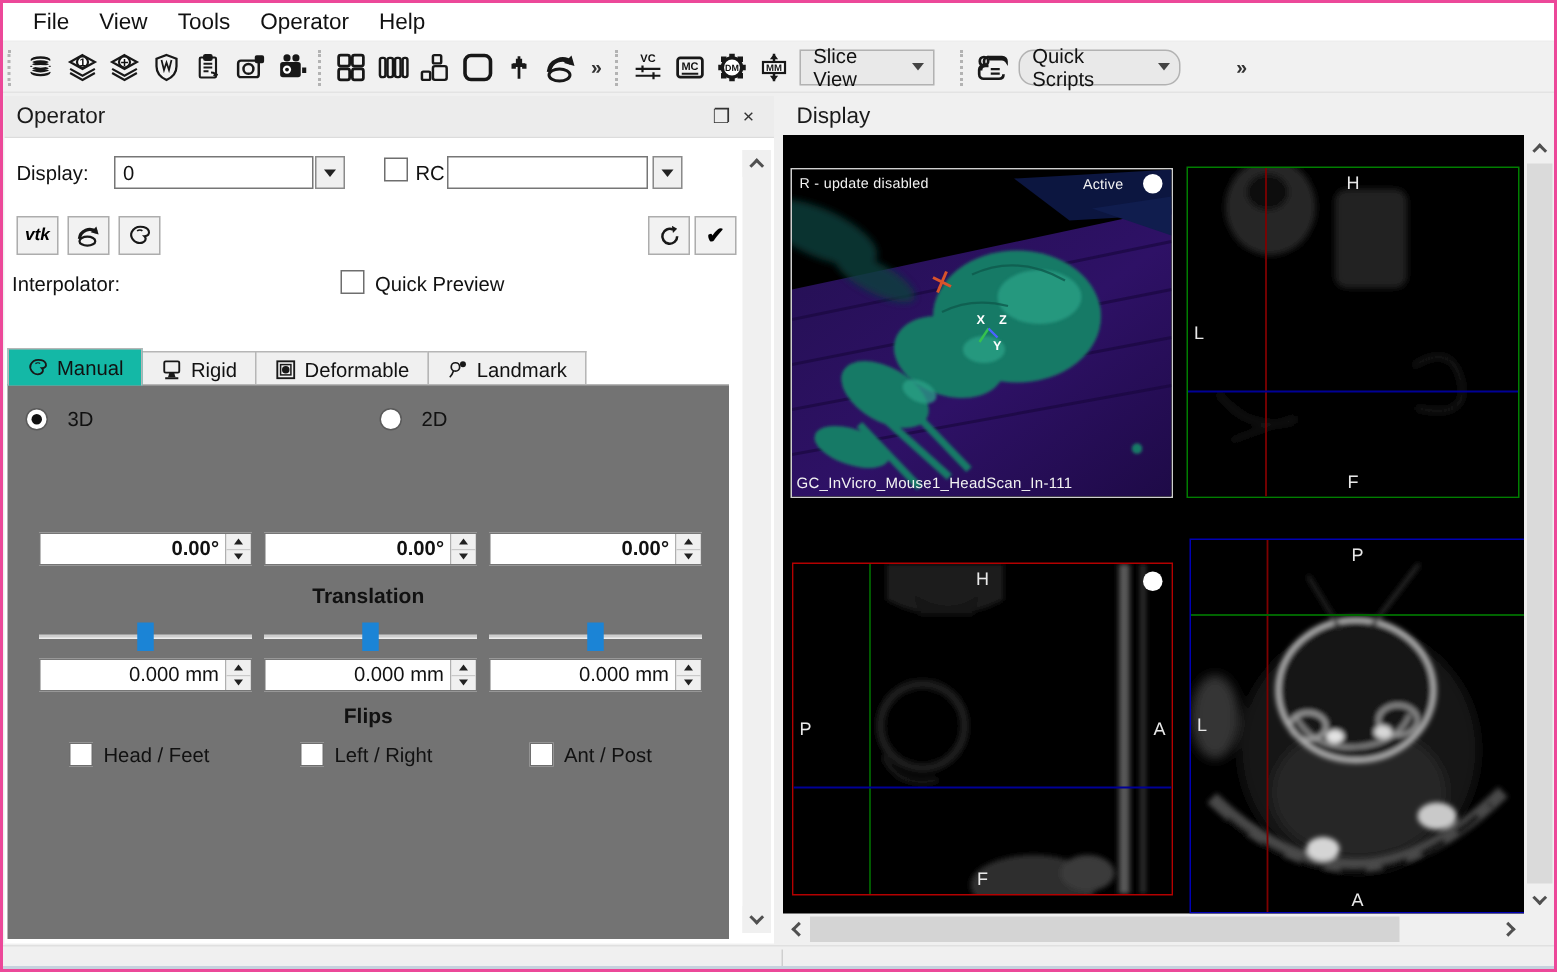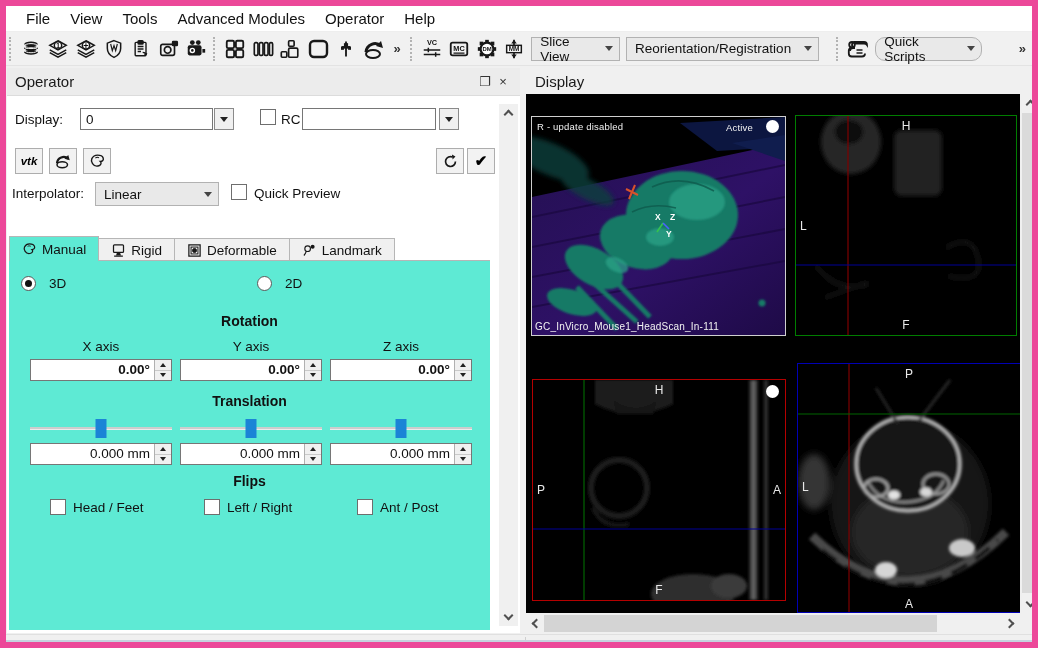--- a/index.html
+++ b/index.html
@@ -1,17 +1,17 @@
 <!DOCTYPE html>
 <html><head>
 <meta charset="utf-8">
 <style>
   * { margin:0; padding:0; box-sizing:border-box; }
   html,body { width:1038px; height:648px; font-family:"Liberation Sans",sans-serif; }
-  .window { position:relative; width:1038px; height:648px; background:#f0f0f0; border:6px solid #ec4899; overflow:hidden; }
+  .window { position:relative; width:1038px; height:648px; background:#f0f0f0; border:2px solid #ec4899; overflow:hidden; }
 
   
   .menubar { position:absolute; left:0; top:0; width:100%; height:26px; background:#ffffff; display:flex; align-items:center; padding-left:10px; gap:0; border-bottom:1px solid #eeeeee; }
   .menu-item { font-size:15px; color:#111; padding:3px 10px; cursor:default; }
 
   
   .toolbar { position:absolute; left:0; top:26px; width:100%; height:34px; background:#f1f1f1; display:flex; align-items:center; border-bottom:1px solid #e3e3e3; }
   .tb-handle { width:5px; height:24px; margin:0 3px; border-left:2px dotted #b3b3b3; }
   .tb-btn { width:26px; height:26px; display:flex; align-items:center; justify-content:center; margin:0 1px; border:1px solid transparent; }
   .tb-btn svg { display:block; }
@@ -30,22 +30,22 @@
   .lbl { font-size:13.5px; color:#111; }
   .txtin { height:22px; border:1px solid #767676; background:#fff; font-size:13.5px; padding:0 5px; font-family:"Liberation Sans",sans-serif; color:#111; }
   .dropbtn { width:20px; height:22px; background:#f0f0f0; border:1px solid #8a8a8a; display:flex; align-items:center; justify-content:center; }
   .dropbtn .arr { width:0; height:0; border-left:4px solid transparent; border-right:4px solid transparent; border-top:5px solid #222; }
   .chk { width:16px; height:16px; border:1px solid #6e6e6e; background:#fff; display:inline-block; }
   .sqbtn { height:26px; min-width:28px; background:#f2f2f2; border:1px solid #adadad; display:flex; align-items:center; justify-content:center; font-size:12px; }
 
   
   .tabs { position:absolute; left:2px; top:140px; width:480px; height:25px; display:flex; align-items:flex-end; }
   .tab { height:23px; display:flex; align-items:center; gap:5px; padding:0 12px; font-size:13.5px; color:#111; background:#f0f0f0; border:1px solid #b6b6b6; border-bottom:none; margin-right:-1px; }
-  .tab.active { height:25px; background:#5eead4; position:relative; z-index:2; }
-  .tabpane { position:absolute; left:2px; top:164px; width:481px; height:370px; background:#5eead4; border-top:1px solid #b6b6b6; }
+  .tab.active { height:25px; background:#14b8a6; position:relative; z-index:2; }
+  .tabpane { position:absolute; left:2px; top:164px; width:481px; height:370px; background:#737373; border-top:1px solid #b6b6b6; }
 
   
   .radio { width:15px; height:15px; border:1px solid #5a5a5a; border-radius:50%; background:#fff; display:inline-flex; align-items:center; justify-content:center; }
   .radio.sel::after { content:""; width:7px; height:7px; border-radius:50%; background:#111; }
 
   .sect-title { text-align:center; font-size:14px; font-weight:bold; color:#111; }
   .grid3 { display:grid; grid-template-columns:142px 142px 142px; column-gap:8px; justify-content:start; padding-left:21px; }
   .axis-lbl { text-align:center; font-size:13.5px; color:#111; }
 
   .spin { height:22px; border:1px solid #767676; background:#fff; display:flex; }
@@ -104,21 +104,20 @@
 </style>
 </head>
 <body>
 
 <div class="window">
 
   <div class="menubar">
     <span class="menu-item">File</span>
     <span class="menu-item">View</span>
     <span class="menu-item">Tools</span>
-    <span class="menu-item">Advanced Modules</span>
     <span class="menu-item">Operator</span>
     <span class="menu-item">Help</span>
   </div>
 
   <div class="toolbar">
     <div class="tb-handle"></div>
 
     <div class="tb-btn">
         <svg width="20" height="20" viewBox="0 0 24 24">
           <g fill="#181818">
@@ -270,24 +269,20 @@
           <path d="M12 2l-3 4h6zM12 22l-3-4h6z" fill="#181818"></path>
           <rect x="4" y="8" width="16" height="8" fill="#fff" stroke="#181818" stroke-width="1.6"></rect>
           <text x="12" y="14.5" text-anchor="middle" font-size="7" font-weight="bold" fill="#111">MM</text>
         </svg>
       </div>
 
     <div class="combo" style="width:90px;">
       <span>Slice View</span>
         <span class="arr"></span>
     </div>
-    <div class="combo" style="width:196px;">
-      <span>Reorientation/Registration</span>
-        <span class="arr"></span>
-    </div>
 
     <div class="tb-handle" style="margin-left:14px;"></div>
 
     <div class="tb-btn">
         <svg width="24" height="24" viewBox="0 0 24 24" fill="none" stroke="#181818" stroke-width="1.8">
           <path d="M7 4c-2 0-3 1.5-3 3s1 3 3 3h-2c-2 0-3 1.5-3 3" transform="translate(2,1)"></path>
           <path d="M8 5h10c2 0 3 1.5 3 3 0 0-1-1.5-3-1.5H9" transform="translate(0,0)"></path>
           <path d="M6 5c-1.8 0-2.8 1.3-2.8 2.8S4.2 10.5 6 10.5 8.8 9.2 8.8 7.8 7.8 5 6 5zM6 10.5c-1.8 0-3.2 1.2-3.2 3v3c0 1.7 1.3 3 3 3H16c2 0 3-1.3 3-3"></path>
           <path d="M10.5 13h6M10.5 16h6" stroke-width="1.5"></path>
         </svg>
@@ -341,24 +336,20 @@
           <svg width="17" height="17" viewBox="0 0 24 24">
             <path d="M19 12a7 7 0 1 1-4-6.3" fill="none" stroke="#181818" stroke-width="2.4"></path>
             <path d="M14 2l5 3-4 4z" fill="#181818"></path>
           </svg>
         </div>
       <div class="sqbtn" style="position:absolute;left:460px;top:52px;width:27px;">
           <span style="font-size:15px;font-weight:bold;">✔</span>
         </div>
 
       <span class="lbl" style="position:absolute;left:5px;top:90px;">Interpolator:</span>
-      <div class="combo" style="position:absolute;left:88px;top:86px;width:124px;margin:0;">
-        <span>Linear</span>
-          <span class="arr"></span>
-      </div>
       <span class="chk" style="position:absolute;left:224px;top:88px;"></span>
       <span class="lbl" style="position:absolute;left:247px;top:90px;">Quick Preview</span>
 
       <div class="tabs">
         <div class="tab active">
           <svg width="15" height="15" viewBox="0 0 24 24" fill="none" stroke="#181818" stroke-width="2">
               <path d="M4 8c2-4 5-5 8-5s7 1 8 4-1 5-4 5c2 2 1 5-2 6-3 1-7 0-9-3S3 10 4 8z"></path>
               <path d="M9 7c1.5-1 4-1 5 0" stroke-width="1.5"></path>
             </svg>
           <span>Manual</span>
@@ -393,27 +384,21 @@
 
         <div style="position:absolute;left:12px;top:15px;display:flex;align-items:center;gap:13px;">
           <span class="radio sel"></span>
           <span class="lbl">3D</span>
         </div>
         <div style="position:absolute;left:248px;top:15px;display:flex;align-items:center;gap:13px;">
           <span class="radio"></span>
           <span class="lbl">2D</span>
         </div>
 
-        <div class="sect-title" style="position:absolute;left:0;width:481px;top:52px;">Rotation</div>
-
-        <div class="grid3" style="position:absolute;left:0;top:78px;width:481px;">
-          <div class="axis-lbl">X axis</div>
-          <div class="axis-lbl">Y axis</div>
-          <div class="axis-lbl">Z axis</div>
-        </div>
+
 
         <div class="grid3" style="position:absolute;left:0;top:98px;width:481px;font-weight:bold;">
           <div class="spin">
               <span class="val">0.00°</span>
               <span class="btns">
                 <div class="up">
                   <span class="tri-up"></span>
                 </div>
                 <div>
                   <span class="tri-dn"></span>

